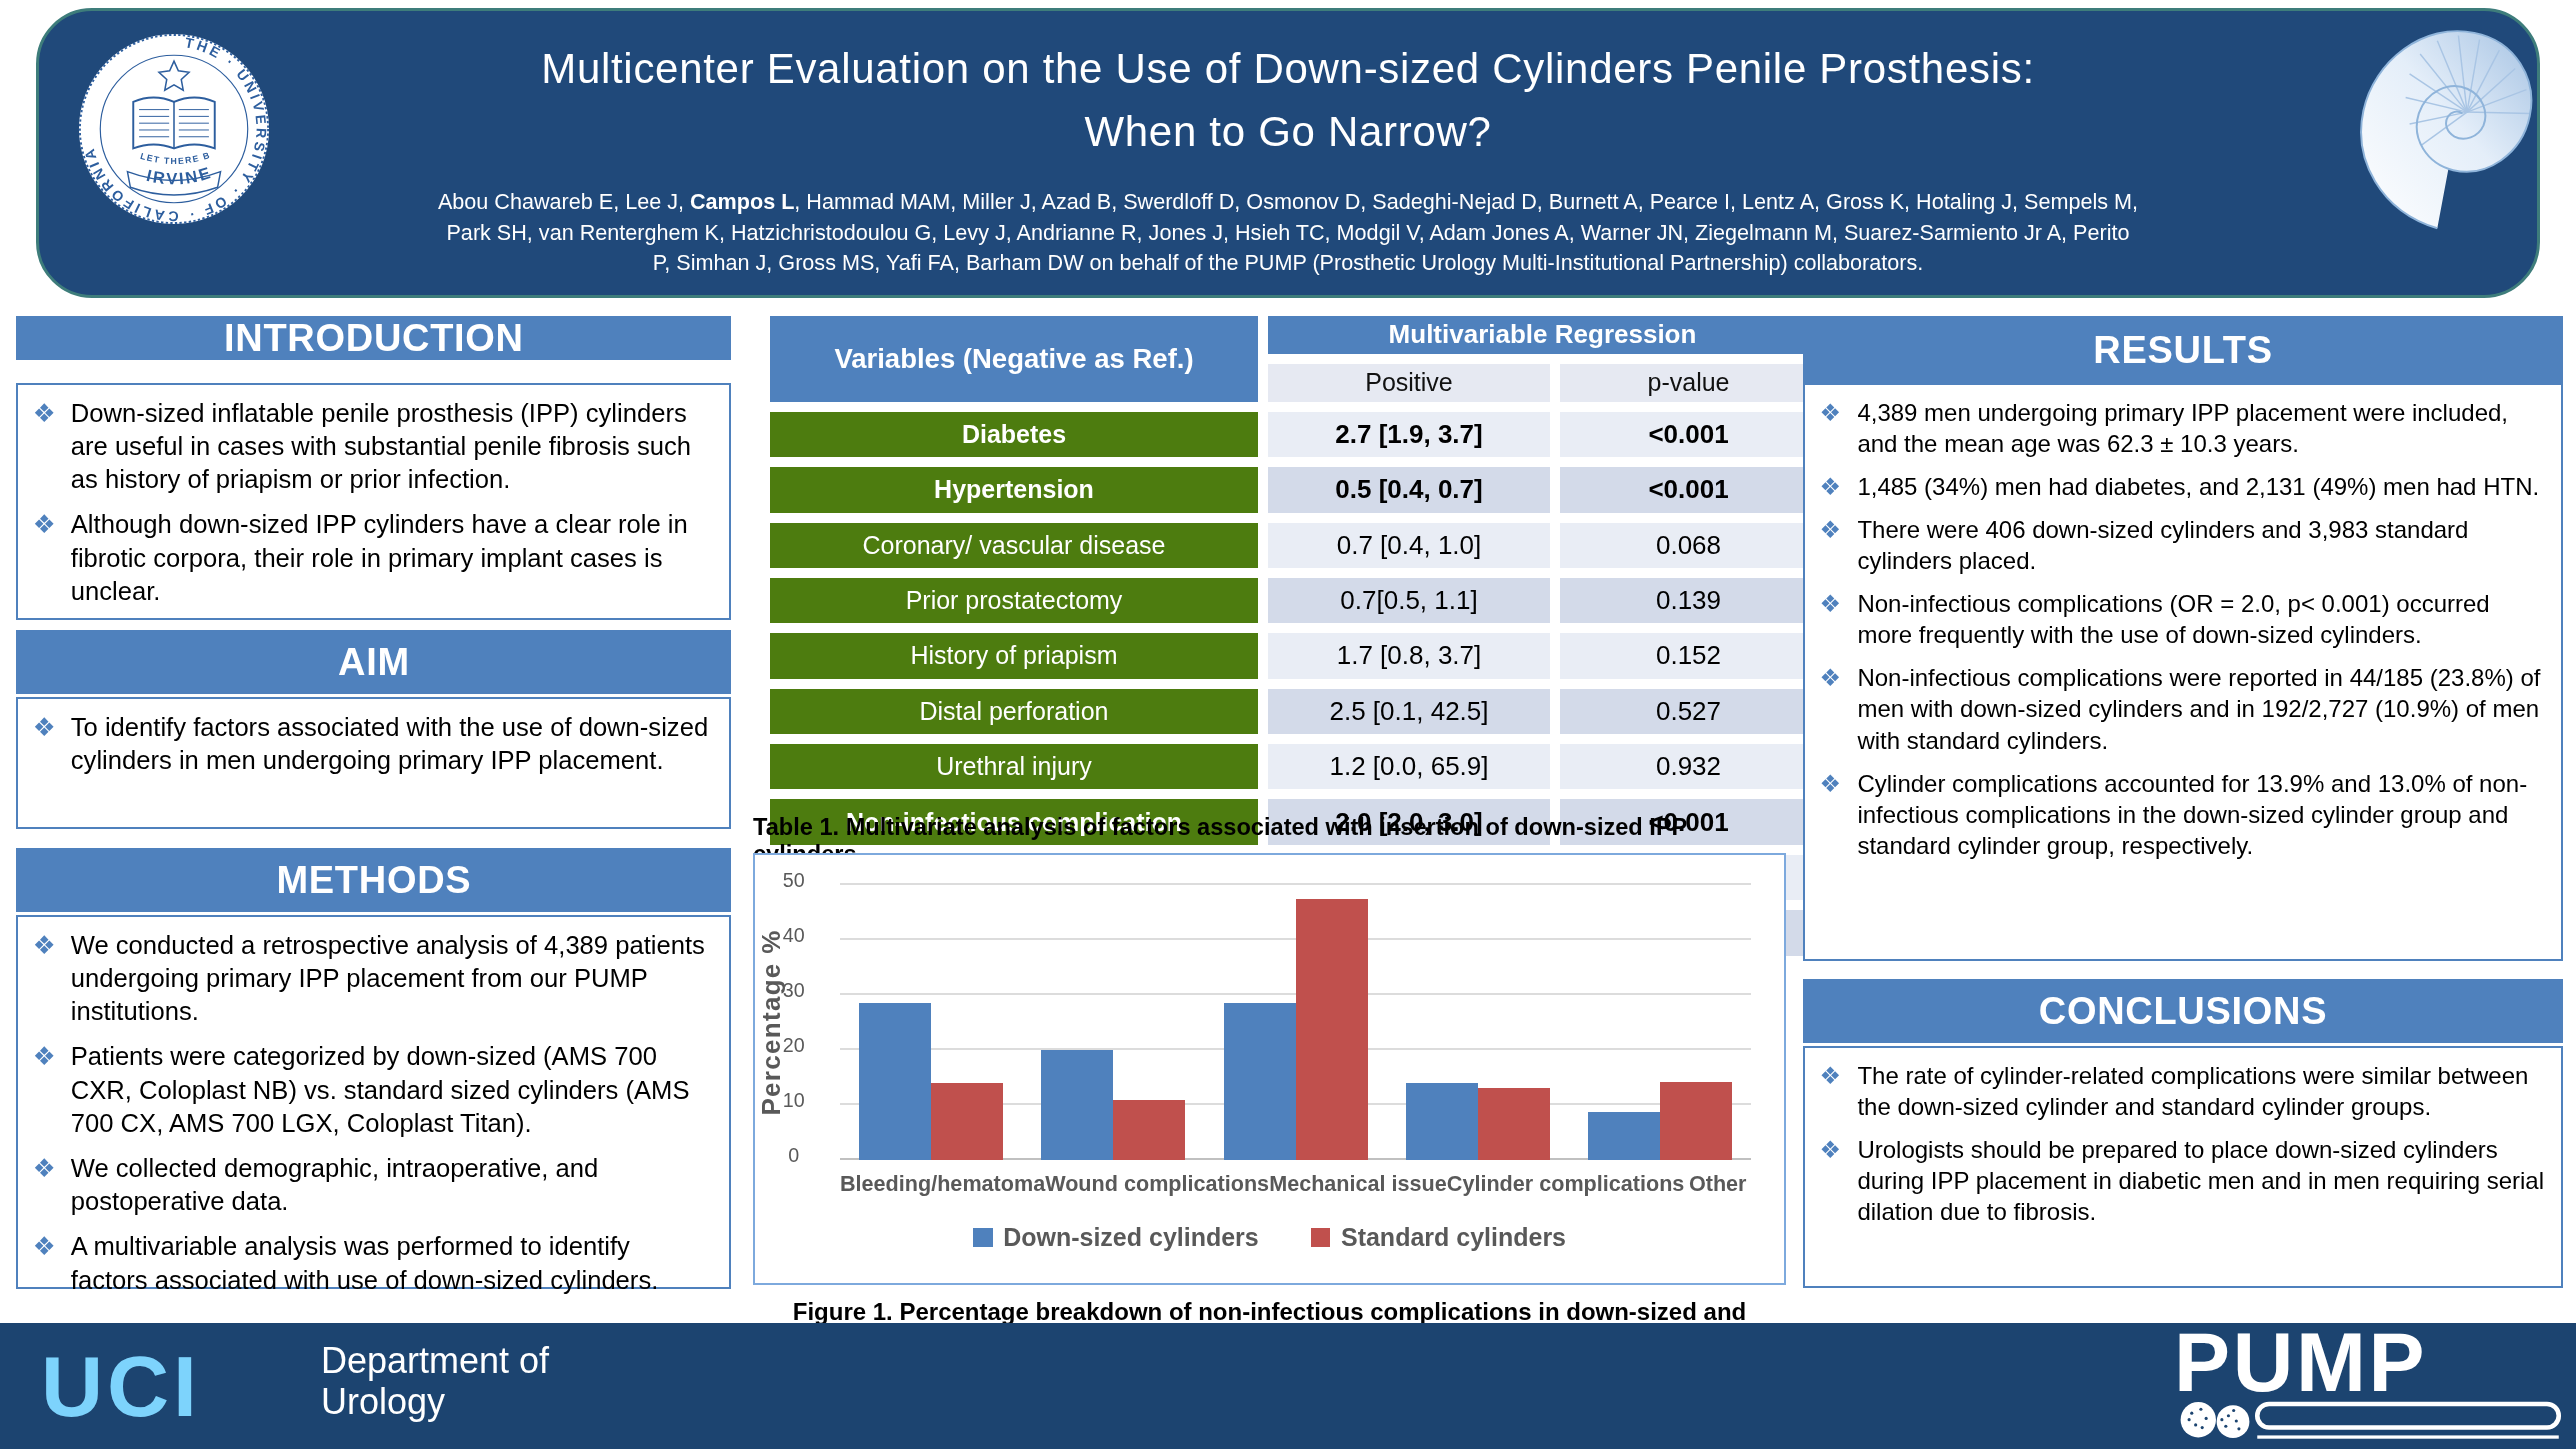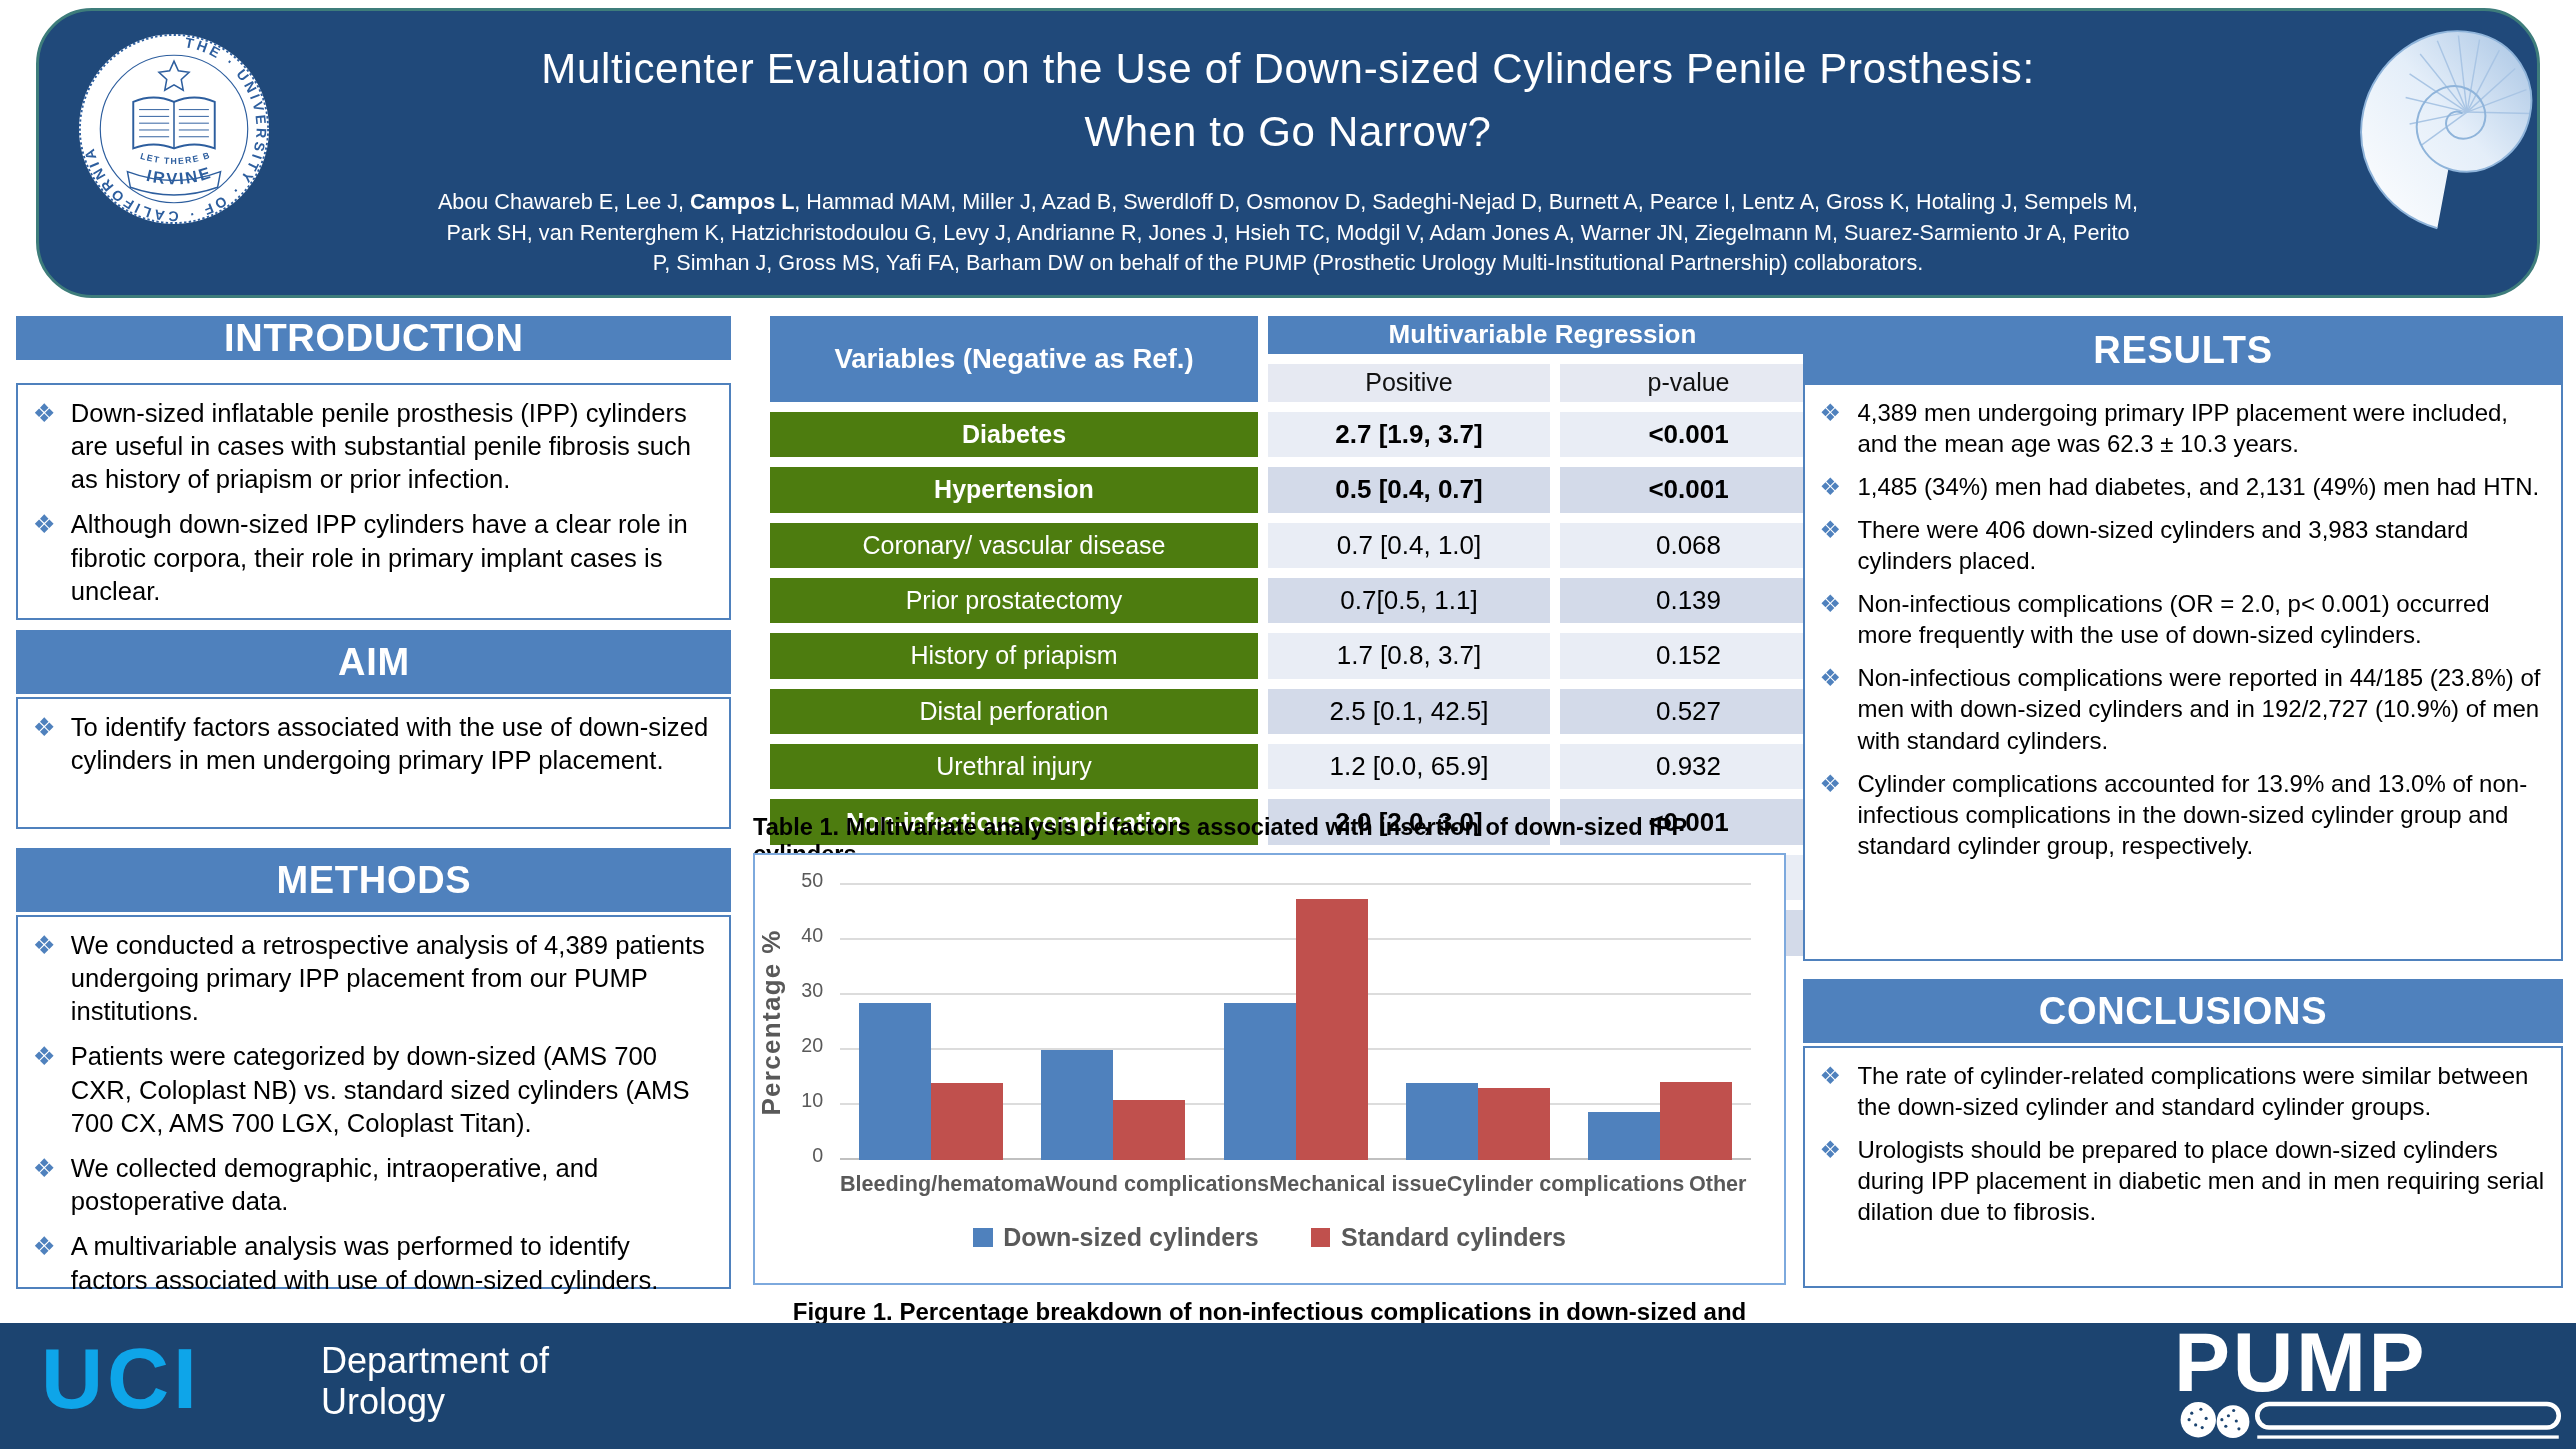--- a/index.html
+++ b/index.html
@@ -44,35 +44,35 @@
   .r-odd  { background:#e9edf5; }
   .r-even { background:#d3dae9;text-align:center; }
   .bold { font-weight:bold; }
   .t1-cap { position:absolute; left:753px; top:814px; width:1033px; font-size:23.6px; font-weight:bold; color:#000000; }
   
   .fig { position:absolute; left:753px; top:853px; width:1033px; height:432px;
          background:#ffffff; border:2.6px solid #7da9dd; box-sizing:border-box; }
   .plot { position:absolute; left:85px; top:29.5px; width:911px; height:275px; }
   .grid { position:absolute; left:0; right:0; height:1.3px; background:#dcdcdc; }
   .grid.zero { background:#c0c0c0; }
-  .ytick { position:absolute; width:59px; text-align:right; font-size:19.7px; color:#595959; }
+  .ytick { position:absolute; width:59px; text-align:center; font-size:19.7px; color:#595959; }
   .ylab { position:absolute; left:-3.9px; top:29.5px; height:275px; width:39px; display:flex; align-items:center; justify-content:center; }
   .ylab span { transform:rotate(-90deg); white-space:nowrap; font-size:26px; font-weight:bold; color:#595959; letter-spacing:1.3px; }
   .groups { position:absolute; left:0; top:0; width:100%; height:100%; display:flex; }
   .group { flex:1; display:flex; align-items:flex-end; justify-content:center; }
   .bar { width:72px; }
   .cats { position:absolute; left:85px; top:316px; width:911px; display:flex; }
   .cat { flex:1; text-align:center; font-size:21.6px; font-weight:bold; color:#595959; white-space:nowrap; }
   .legend { position:absolute; left:0; right:0; top:368px; display:flex; justify-content:center; gap:52px; }
   .leg-item { display:flex; align-items:center; gap:10.5px; font-size:25px; font-weight:bold; color:#595959; }
   .swatch { width:19.7px; height:19.7px; }
   .fig-cap { position:absolute; left:753px; top:1298px; width:1033px; text-align:center; font-size:24px; font-weight:bold; color:#000000; }
   
   .footer { position:absolute; left:0; top:1323px; width:2576px; height:126px; background:#1c4470; }
-  .uci-word { position:absolute; left:41px; top:6px; color:#0ea5e9; font-size:86px; font-weight:bold; letter-spacing:3.9px; }
+  .uci-word { position:absolute; left:41px; top:14px; color:#7dd3fc; font-size:86px; font-weight:bold; letter-spacing:3.9px; }
   .uci-dept { position:absolute; left:321px; top:17px; color:#ffffff; font-size:36px; line-height:1.14; }
   .pump-word { position:absolute; left:2174px; top:-9.2px; color:#ffffff; font-size:84px; font-weight:bold; letter-spacing:2.6px; }
   .pump-dev { position:absolute; left:2176px; top:77px; }
 </style>
 </head>
 <body>
 
 <div class="poster">
 
   <div class="hdr">

